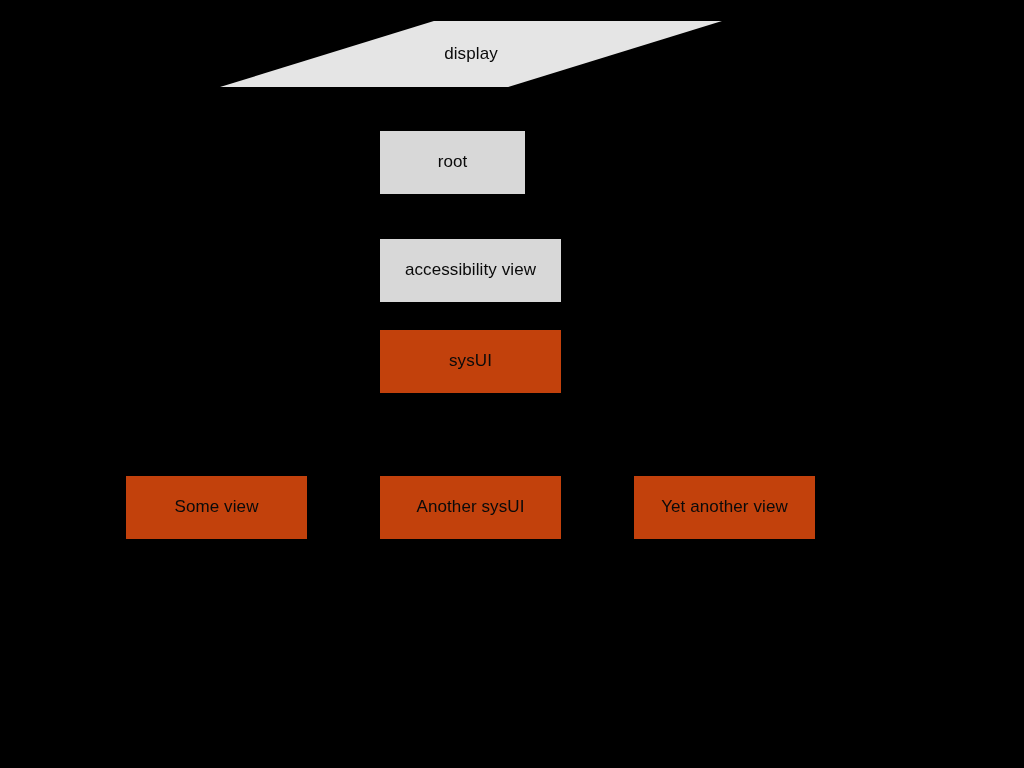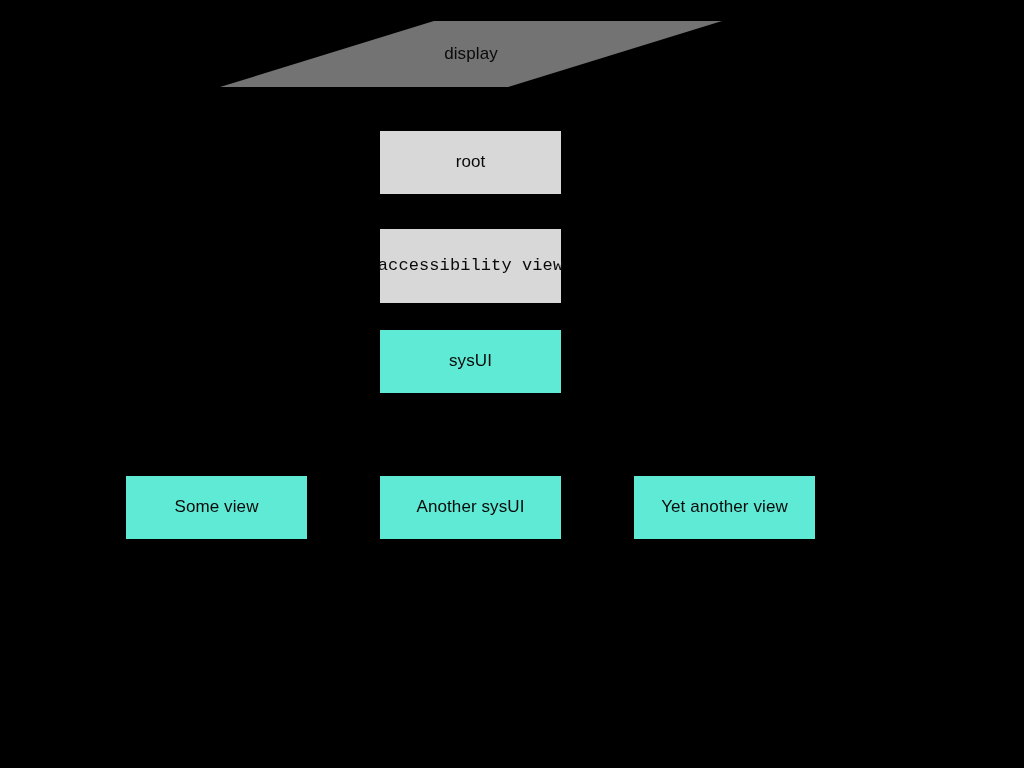--- a/index.html
+++ b/index.html
@@ -32,46 +32,46 @@
     text-align: center;
     user-select: none;
   }
   .node-rect {
     background: #d6d6d6;
   }
   .node-rect.fill-gray {
     background: #d8d8d8;
   }
   .node-rect.fill-green {
-    background: #5eead4;
+    background: #c2410c;
   }
   .node-parallelogram {
-    background: #737373;
+    background: #e5e5e5;
     -webkit-clip-path: polygon(42.6% 0%, 100% 0%, 57.4% 100%, 0% 100%);
     clip-path: polygon(42.6% 0%, 100% 0%, 57.4% 100%, 0% 100%);
   }
   .node-parallelogram .node-label {
     position: relative;
     display: block;
   }
 </style>
 </head>
 <body>
 
 <div id="canvas">
 
   <div class="node node-parallelogram" style="left:220px; top:21px; width:502px; height:66px;">
     <span class="node-label">display</span>
   </div>
 
-  <div class="node node-rect fill-gray" style="left:380px; top:131px; width:181px; height:63px;">
+  <div class="node node-rect fill-gray" style="left:380px; top:131px; width:145px; height:63px;">
     <span class="node-label">root</span>
   </div>
 
-  <div class="node node-rect fill-gray" style="left:380px; top:229px; width:181px; height:74px;font-family:Liberation Mono, monospace;">
+  <div class="node node-rect fill-gray" style="left:380px; top:239px; width:181px; height:63px;">
     <span class="node-label">accessibility view</span>
   </div>
 
   <div class="node node-rect fill-green" style="left:380px; top:330px; width:181px; height:63px;">
     <span class="node-label">sysUI</span>
   </div>
 
   <div class="node node-rect fill-green" style="left:126px; top:476px; width:181px; height:63px;text-align:center;">
     <span class="node-label">Some view</span>
   </div>

